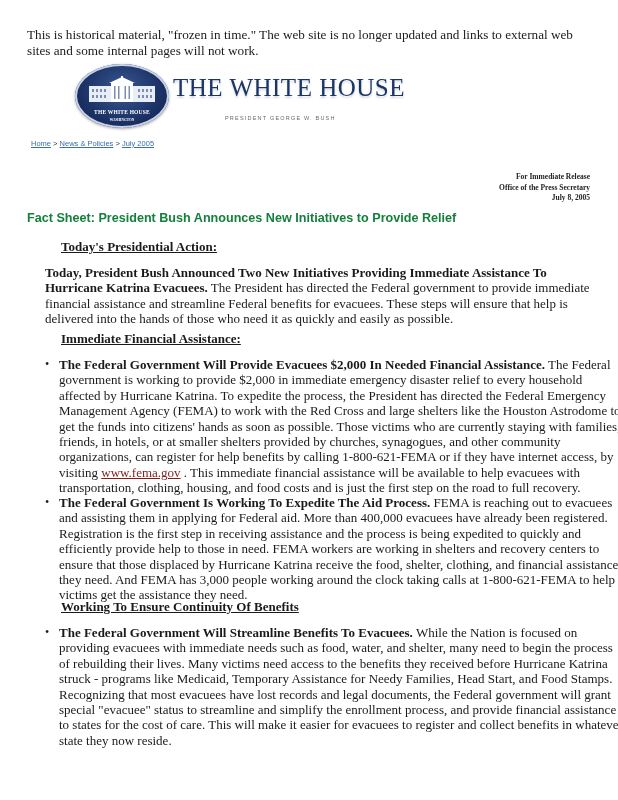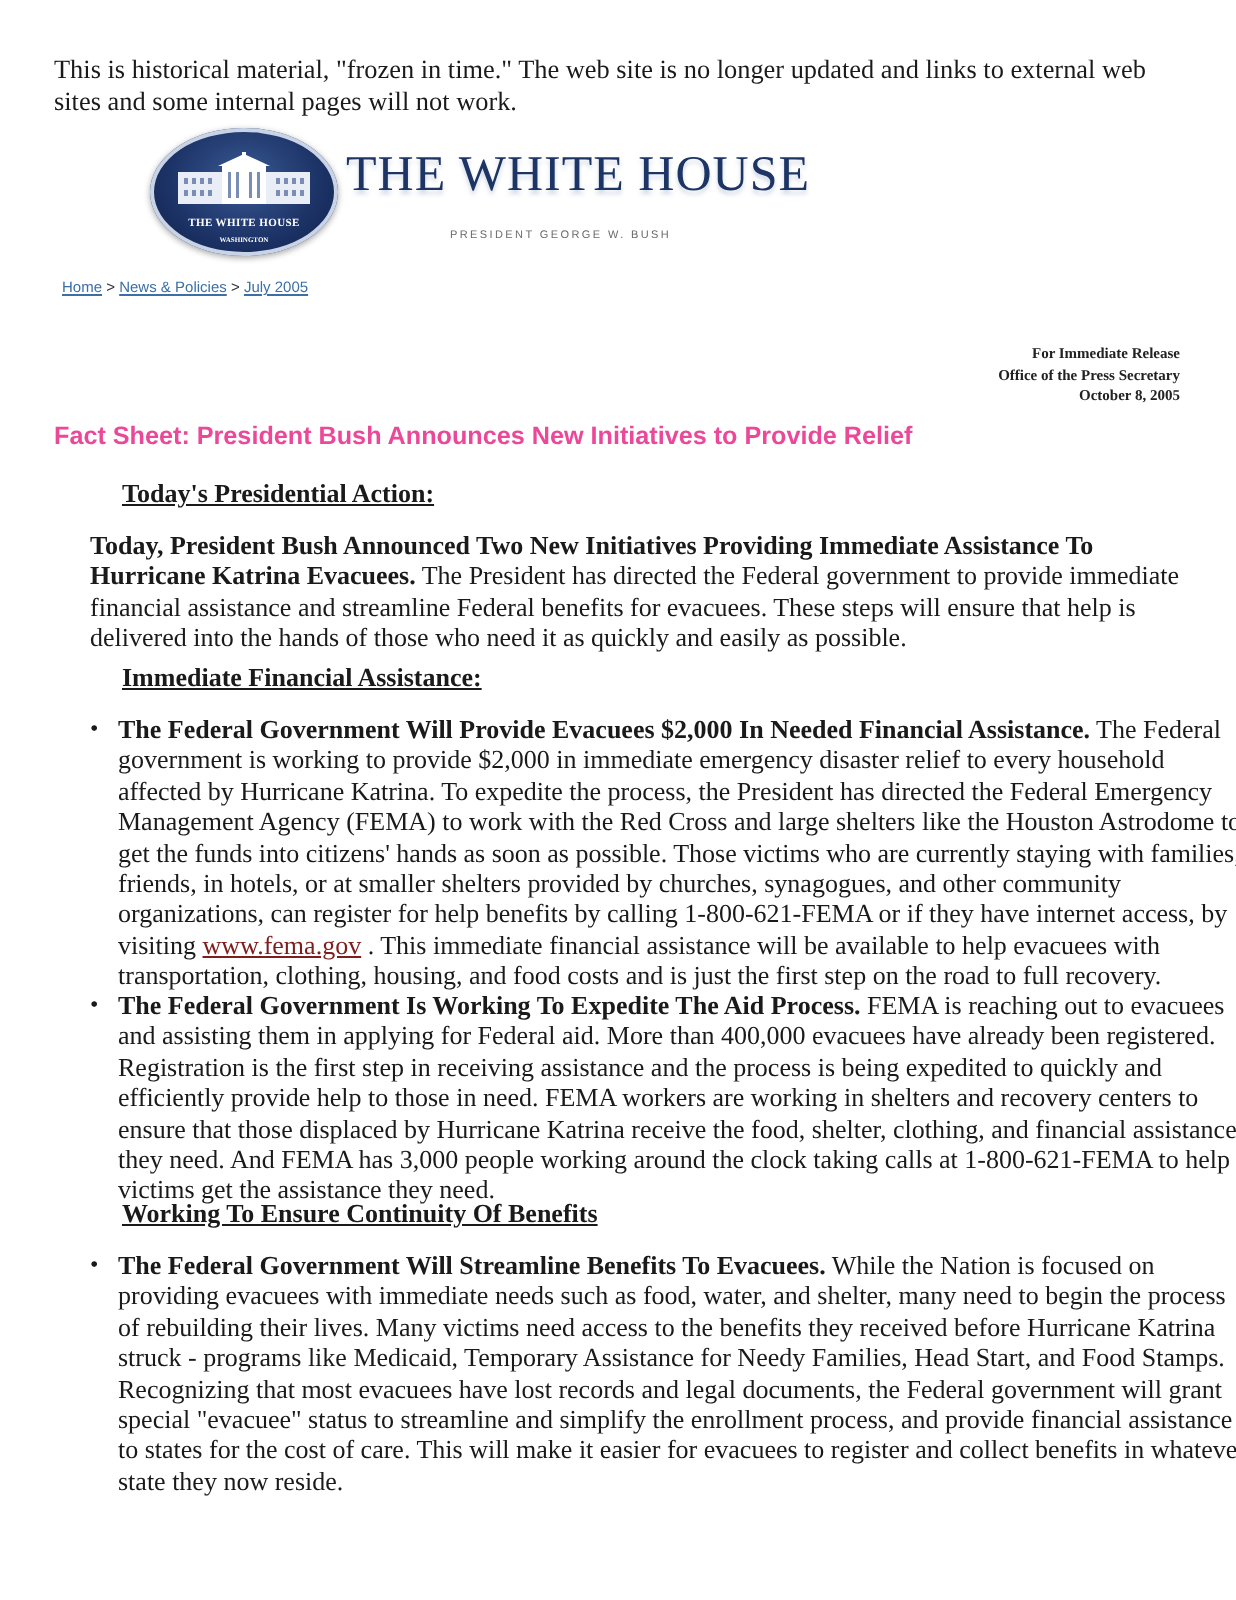--- a/index.html
+++ b/index.html
@@ -37,21 +37,21 @@
     position:absolute; left:31px; top:136px; font-family:"Liberation Sans", sans-serif;
     font-size:7.5px; color:#333;
   }
   .breadcrumb a { color:#3a6fa8; text-decoration:underline;text-align:center; }
   .release {
     position:absolute; right:28px; top:172px; text-align:right;
     font-size:7.5px; line-height:10.5px; color:#222;font-weight:bold;
   }
   .title {
     position:absolute; left:27px; top:211px; font-family:"Liberation Sans", sans-serif;
-    font-weight:bold; font-size:12.6px; color:#ec4899; white-space:nowrap;
+    font-weight:bold; font-size:12.6px; color:#15803d; white-space:nowrap;
   }
   .h { position:absolute; left:27px; font-weight:bold; text-decoration:underline; font-size:13px;margin-left:34px; }
   .para { position:absolute; left:45px; width:560px; }
   ul.bl { position:absolute; left:27px; width:565px; margin:0; padding:0 0 0 32px; list-style:none; }
   ul.bl li { position:relative; }
   ul.bl li::before { content:"•"; position:absolute; left:-14px; top:0; font-size:12px; }
   b { font-weight:bold; }
   a.ext { color:#7f1d1d; text-decoration:underline; }
 </style>
 </head>
@@ -100,21 +100,21 @@
   <a>Home</a>
   <span>&gt;</span>
   <a>News &amp; Policies</a>
   <span>&gt;</span>
   <a>July 2005</a>
 </div>
 
 <div class="release">
   <div>For Immediate Release</div>
   <div>Office of the Press Secretary</div>
-  <div>October 8, 2005</div>
+  <div>July 8, 2005</div>
 </div>
 
 <div class="title">Fact Sheet: President Bush Announces New Initiatives to Provide Relief</div>
 
 <div class="h" style="top:239px;">Today's Presidential Action:</div>
 
 <div class="para" style="top:265px;">
   <b>Today, President Bush Announced Two New Initiatives Providing Immediate Assistance To Hurricane Katrina Evacuees.</b><span> The President has directed the Federal government to provide immediate financial assistance and streamline Federal benefits for evacuees. These steps will ensure that help is delivered into the hands of those who need it as quickly and easily as possible.</span>
 </div>
 

